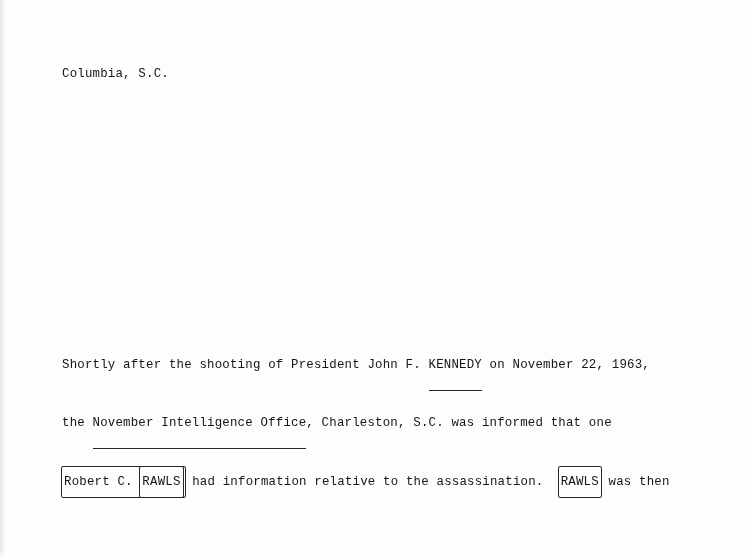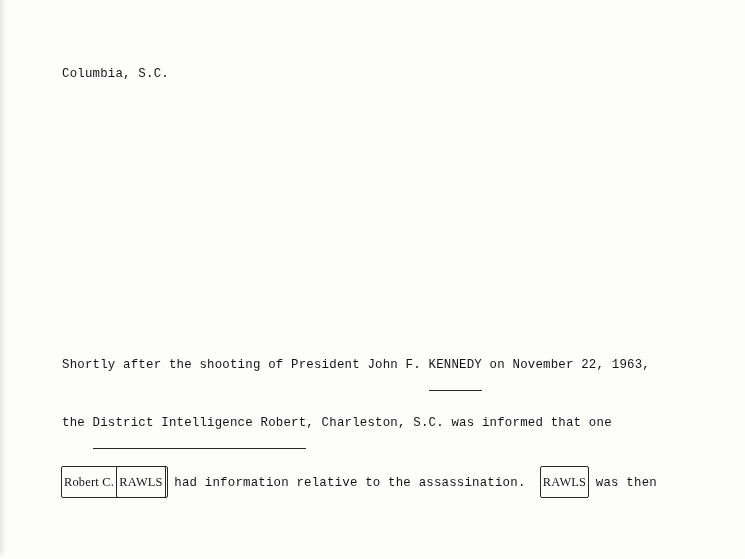--- a/index.html
+++ b/index.html
@@ -37,21 +37,20 @@
     min-height: 19.6px;
   }
   .para {
     margin: 0;
   }
   .gap-md { height: 18px; }
   
   .boxed {
     position: relative;
     padding: 7px 2px;
-    font-family: Liberation Serif, serif;
   }
   .boxed::before {
     content: "";
     position: absolute;
     left: -1px;
     right: -1px;
     top: -2px;
     bottom: -2px;
     border: 1.3px solid #2a2a2a;
     border-radius: 2px;
@@ -88,21 +87,21 @@
 
     <div class="line">Columbia, S.C.</div>
 
     <div class="gap-md"></div>
 
 
     <div class="gap-md"></div>
 
     <div class="para">
       <div class="line">Shortly after the shooting of President John F. <span class="underlined">KENNEDY</span> on November 22, 1963,</div>
-      <div class="line">the <span class="underlined">District Intelligence Robert</span>, Charleston, S.C. was informed that one</div>
+      <div class="line">the <span class="underlined">November Intelligence Office</span>, Charleston, S.C. was informed that one</div>
       <div class="line"><span class="boxed">Robert C. <span class="boxed">RAWLS</span></span> had information relative to the assassination.  <span class="boxed">RAWLS</span> was then</div>
       
       
       
     </div>
 
     
 
     
 

